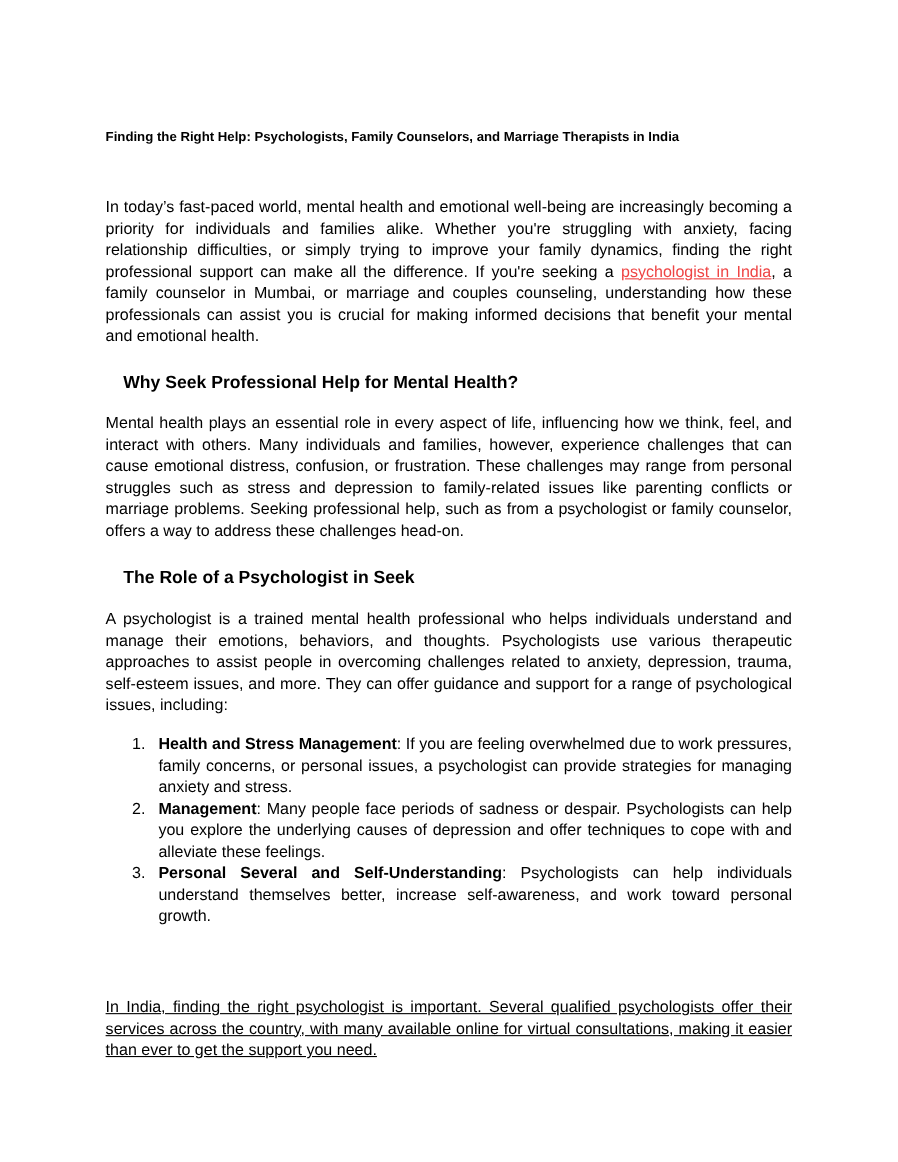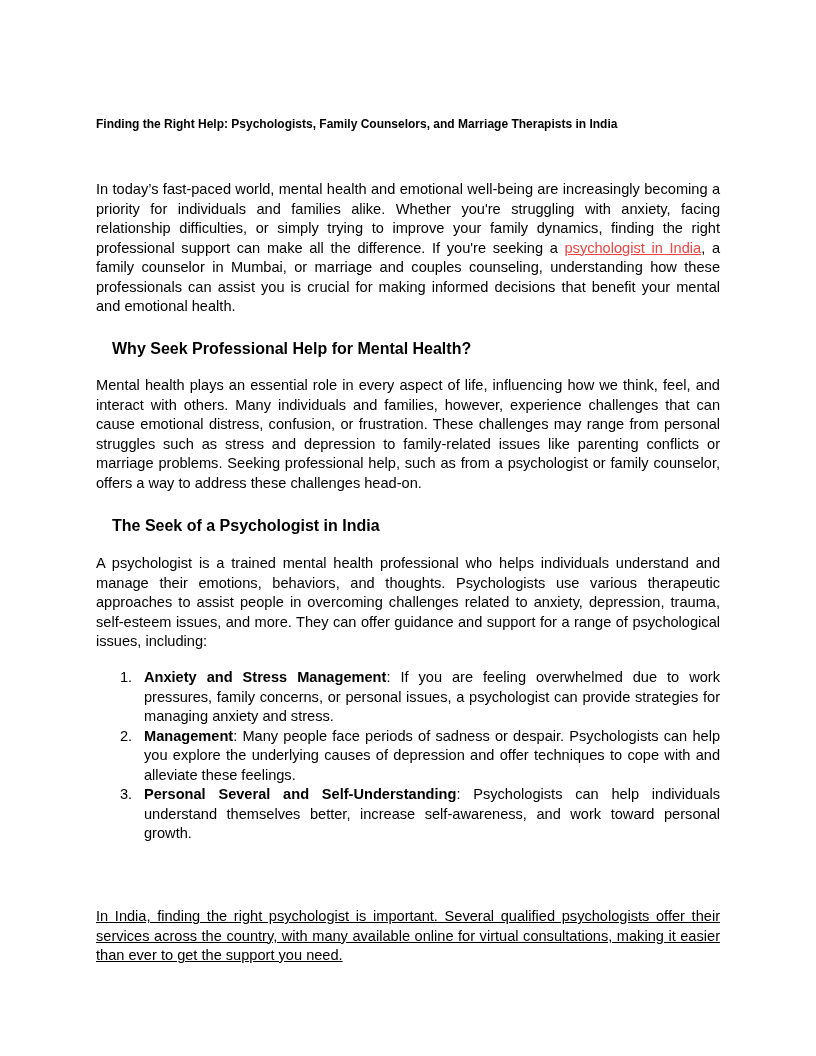--- a/index.html
+++ b/index.html
@@ -21,23 +21,23 @@
 <body>
 
 <div class="page">
   <h1 class="title">Finding the Right Help: Psychologists, Family Counselors, and Marriage Therapists in India</h1>
 
   <p class="p" style="top:180px;"><span>In today’s fast-paced world, mental health and emotional well-being are increasingly becoming a priority for individuals and families alike. Whether you're struggling with anxiety, facing relationship difficulties, or simply trying to improve your family dynamics, finding the right professional support can make all the difference. If you're seeking a </span><a href="#">psychologist in India</a><span>, a family counselor in Mumbai, or marriage and couples counseling, understanding how these professionals can assist you is crucial for making informed decisions that benefit your mental and emotional health.</span></p>
 
   <h2 class="h2" style="top:337px;">Why Seek Professional Help for Mental Health?</h2>
   <p class="p" style="top:376px;">Mental health plays an essential role in every aspect of life, influencing how we think, feel, and interact with others. Many individuals and families, however, experience challenges that can cause emotional distress, confusion, or frustration. These challenges may range from personal struggles such as stress and depression to family-related issues like parenting conflicts or marriage problems. Seeking professional help, such as from a psychologist or family counselor, offers a way to address these challenges head-on.</p>
 
-  <h2 class="h2" style="top:514px;">The Seek of a Psychologist in India</h2>
+  <h2 class="h2" style="top:514px;">The Role of a Psychologist in Seek</h2>
   <p class="p" style="top:554px;">A psychologist is a trained mental health professional who helps individuals understand and manage their emotions, behaviors, and thoughts. Psychologists use various therapeutic approaches to assist people in overcoming challenges related to anxiety, depression, trauma, self-esteem issues, and more. They can offer guidance and support for a range of psychological issues, including:</p>
 
   <ol class="list">
-    <li><span class="num">1.</span><b>Anxiety and Stress Management</b><span>: If you are feeling overwhelmed due to work pressures, family concerns, or personal issues, a psychologist can provide strategies for managing anxiety and stress.</span></li>
+    <li><span class="num">1.</span><b>Health and Stress Management</b><span>: If you are feeling overwhelmed due to work pressures, family concerns, or personal issues, a psychologist can provide strategies for managing anxiety and stress.</span></li>
     <li><span class="num">2.</span><b>Management</b><span>: Many people face periods of sadness or despair. Psychologists can help you explore the underlying causes of depression and offer techniques to cope with and alleviate these feelings.</span></li>
     <li><span class="num">3.</span><b>Personal Several and Self-Understanding</b><span>: Psychologists can help individuals understand themselves better, increase self-awareness, and work toward personal growth.</span></li>
   </ol>
 
   <p class="p" style="top:907px;text-decoration:underline;">In India, finding the right psychologist is important. Several qualified psychologists offer their services across the country, with many available online for virtual consultations, making it easier than ever to get the support you need.</p>
 </div>
 
 </body></html>

